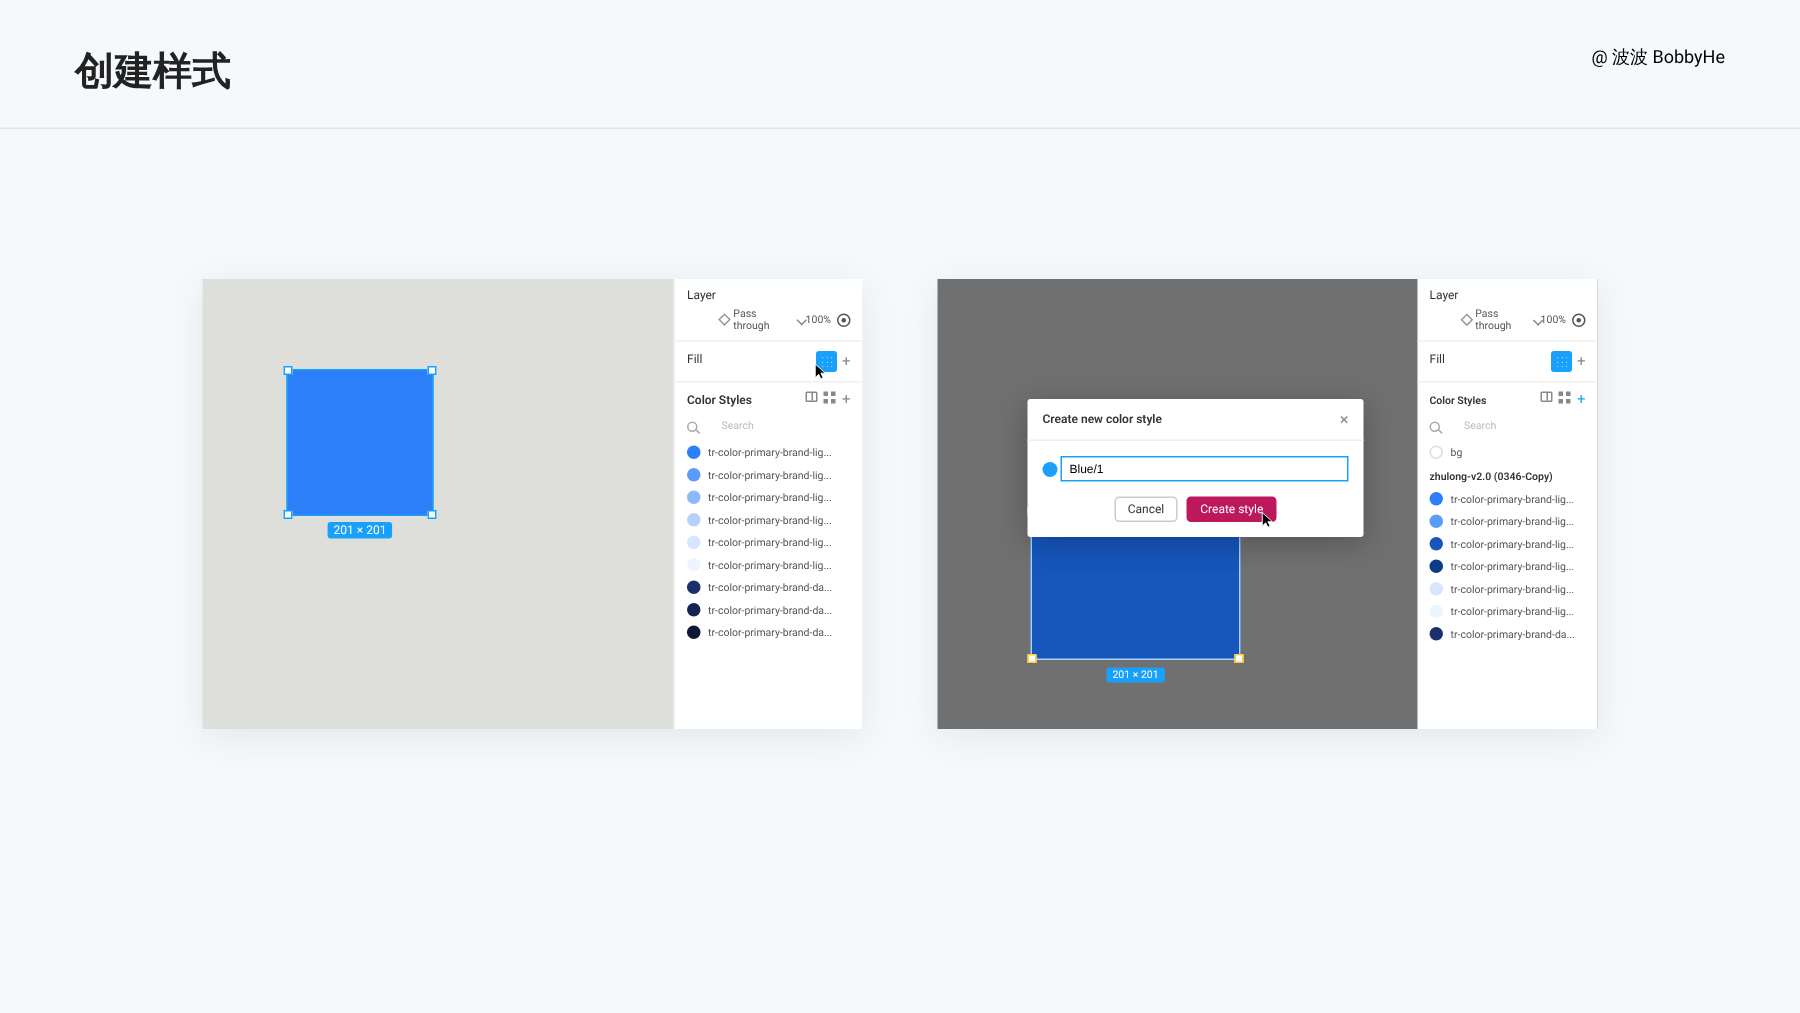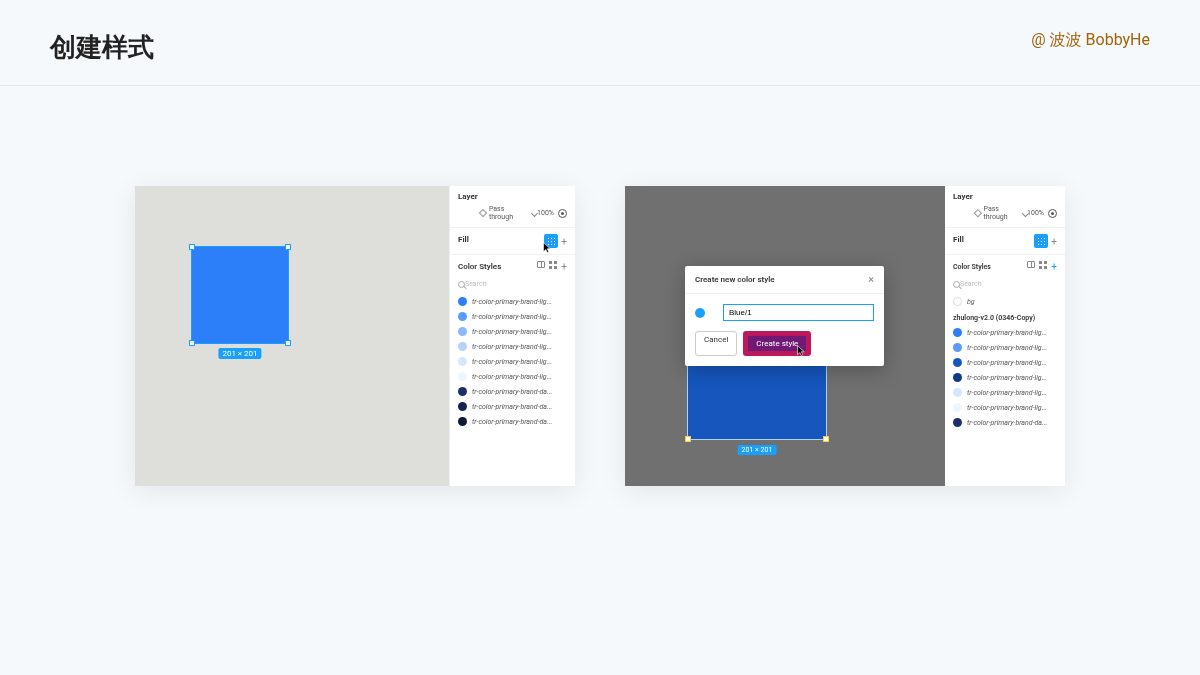--- a/index.html
+++ b/index.html
@@ -17,22 +17,22 @@
     align-items: flex-start;
     padding: 30px 50px 20px 50px;
     border-bottom: 1px solid #e5e5e5;
   }
   .page-title {
     font-size: 26px;
     font-weight: 700;
     color: #222;
   }
   .credit {
-    font-size: 16px;
-    color: #a16207;
+    font-size: 12px;
+    color: #000000;
   }
   .content {
     display: flex;
     justify-content: center;
     gap: 50px;
     padding: 100px 50px 0 50px;
   }
   .shot {
     width: 440px;
     height: 300px;
@@ -80,65 +80,65 @@
     position: absolute;
     right: 0; top: 0;
     width: 126px;
     height: 100%;
     background: #fff;
     border-left: 1px solid #eee;
     font-size: 8px;
     color: #333;
   }
   .p-sec { padding: 6px 8px; border-bottom: 1px solid #f0f0f0;}
-  .p-sec-title { font-weight: 700; margin-bottom: 4px; font-size: 8px;}
+  .p-sec-title { font-weight: 400; margin-bottom: 4px; font-size: 8px;}
   .p-row { display:flex; align-items:center; justify-content:space-between; font-size:7px; color:#555;padding-left:22px;}
   .p-row .left{display:flex;align-items:center;gap:3px;}
   .fill-hdr { display:flex; justify-content:space-between; align-items:flex-end;}
   .grid-btn {
     width:14px;height:14px;background:#18a0fb;border-radius:2px;
     display:inline-flex;align-items:center;justify-content:center;
     position:relative;
   }
   .grid-btn::after{content:"";width:8px;height:8px;background:
     radial-gradient(circle,#fff 0.5px,transparent 0.5px);
     background-size:3px 3px;}
   .plus{font-size:10px;color:#888;}
   .styles-hdr { display:flex;justify-content:space-between;align-items:center;padding:6px 8px;}
   .styles-hdr .tools{display:flex;gap:4px;color:#888;font-size:9px;}
-  .search-row{display:flex;align-items:center;gap:0;padding:2px 8px 6px 8px;color:#aaa;font-size:7px;}
+  .search-row{display:flex;align-items:center;gap:16px;padding:2px 8px 6px 8px;color:#aaa;font-size:7px;}
   .style-list{overflow:hidden;}
   .style-item{display:flex;align-items:center;gap:5px;padding:3px 8px;font-size:7px;color:#555;}
   .swatch{width:9px;height:9px;border-radius:50%;flex-shrink:0;}
-  .style-item span{white-space:nowrap;overflow:hidden;text-overflow:ellipsis;font-style:italic;}
+  .style-item span{white-space:nowrap;overflow:hidden;text-overflow:ellipsis;}
 
   
   .cursor{position:absolute;width:12px;height:12px;left:-2px;top:8px;}
   .cursor svg{width:12px;height:12px;}
 
   
   .modal {
     position:absolute;
     left:60px; top:80px;
-    width:199px;
+    width:224px;
     background:#fff;
     border-radius:2px;
     box-shadow:0 4px 20px rgba(0,0,0,0.25);
     font-size:8px;
   }
   .modal-hdr{display:flex;justify-content:space-between;align-items:center;padding:7px 10px;border-bottom:1px solid #eee;}
   .modal-title{font-weight:600;font-size:8px;}
   .close-x{color:#888;font-size:11px;cursor:pointer;}
-  .modal-body{padding:10px;display:flex;align-items:center;gap:18px;}
+  .modal-body{padding:10px;display:flex;align-items:center;gap:2px;}
   .mini-sw{width:10px;height:10px;border-radius:50%;background:#18a0fb;flex-shrink:0;}
   .name-input{flex:1;border:1px solid #18a0fb;padding:3px 5px;font-size:8px;background:#fff;}
-  .modal-foot{display:flex;justify-content:flex-start;gap:6px;padding:0 10px 10px 10px;}
+  .modal-foot{display:flex;justify-content:center;gap:6px;padding:0 10px 10px 10px;}
   .btn{padding:3px 8px;border-radius:3px;font-size:8px;cursor:pointer;}
   .btn-cancel{border:1px solid #ccc;background:#fff;color:#333;}
-  .btn-primary{background:#701a75;color:#fff;border:5px solid #be185d;position:relative;}
+  .btn-primary{background:#be185d;color:#fff;border:1px solid #be185d;position:relative;}
   .btn-cursor{position:absolute;right:-2px;bottom:-8px;}
 
   
   .blue-square2{
     position:absolute;left:62px;top:154px;width:140px;height:100px;
     background:#1656bd;border:1px solid #a8d4f7;
   }
   .h2{position:absolute;width:6px;height:6px;background:#fff;border:1px solid #fc3;}
   .d2{position:absolute;left:50%;transform:translateX(-50%);bottom:-16px;background:#18a0fb;color:#fff;font-size:7px;padding:1px 4px;border-radius:2px;}
 

